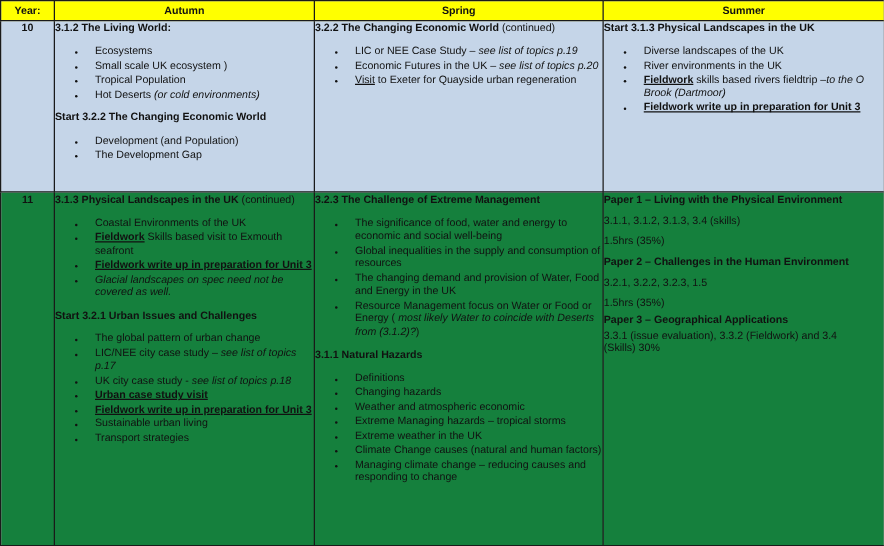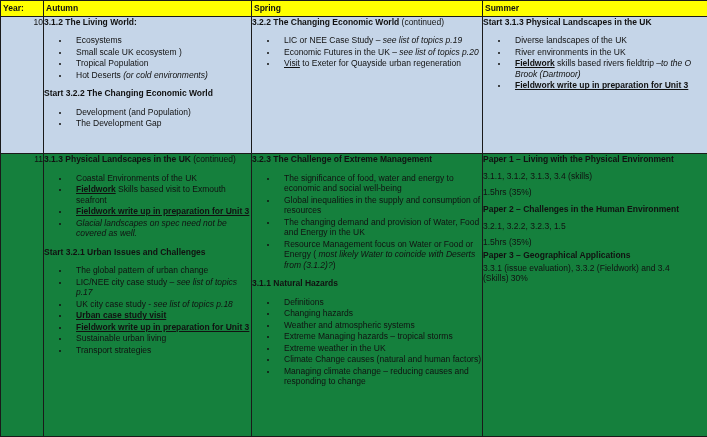--- a/index.html
+++ b/index.html
@@ -29,38 +29,38 @@
   }
   
   col.c-year { width: 43px; }
   col.c-autumn { width: 208px; }
   col.c-spring { width: 231px; }
   col.c-summer { width: 225px; }
 
   
   tr.header-row th {
     background: #ffff00;
-    text-align: left;
+    text-align: center;
     font-weight: bold;
     font-size: 8.5px;
     height: 15px;
     line-height: 15px;
     padding: 0 2px;
     vertical-align: middle;
     color: #111111;
   }
 
   
   td.cell {
     padding: 3px 4px 3px 4px;
   }
   td.year-cell {
-    text-align: right;
+    text-align: center;
     vertical-align: middle;
-    font-weight: normal;
+    font-weight: bold;
     font-size: 8.5px;
   }
   tr.row-y10 td { background: #c5d5e8; }
   tr.row-y11 td { background: #15803d; }
 
   
   .hd {
     font-weight: bold;
     margin: 0 0 1px 0;
     line-height: 1.22;
@@ -185,21 +185,21 @@
           <li><span>Global inequalities in the supply and consumption of resources</span></li>
           <li><span>The changing demand and provision of Water, Food and Energy in the UK</span></li>
           <li><span>Resource Management focus on Water or Food or Energy ( </span><span class="it">most likely Water to coincide with Deserts from  (3.1.2)?</span><span>)</span></li>
         </ul>
         <div class="spacer"></div>
         <div class="hd">3.1.1 Natural Hazards</div>
         <div class="spacer"></div>
         <ul class="bullets">
           <li><span>Definitions</span></li>
           <li><span>Changing hazards</span></li>
-          <li><span>Weather and atmospheric systems</span></li>
+          <li><span>Weather and atmospheric economic</span></li>
           <li><span>Extreme Managing hazards – tropical storms</span></li>
           <li><span>Extreme weather in the UK</span></li>
           <li><span>Climate Change causes (natural and human factors)</span></li>
           <li><span>Managing climate change – reducing causes and responding to change</span></li>
         </ul>
       </td>
 
       <td class="cell">
         <p class="para bold">Paper 1 – Living with the Physical Environment</p>
         <p class="para">3.1.1, 3.1.2, 3.1.3, 3.4 (skills)</p>

